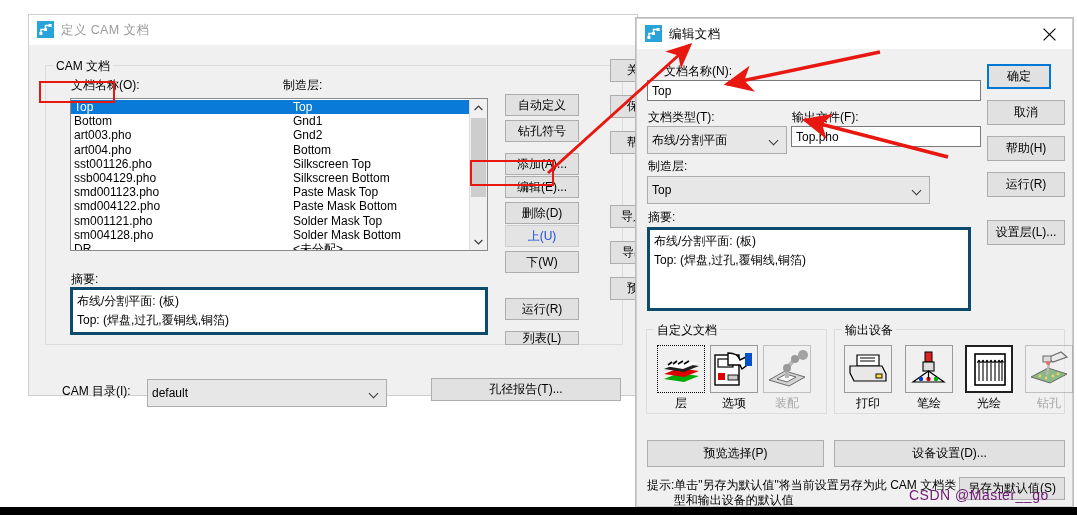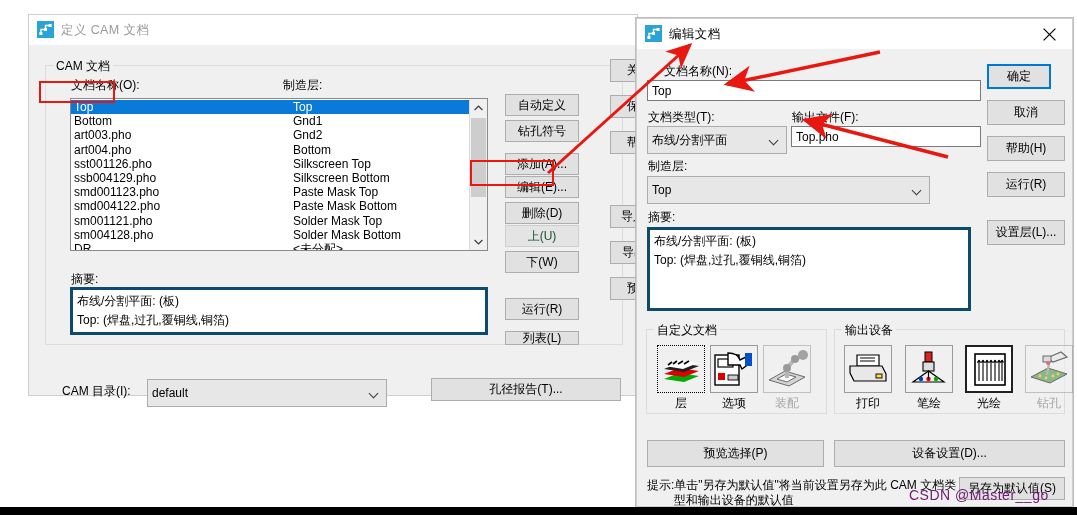--- a/index.html
+++ b/index.html
@@ -20,21 +20,21 @@
 
   .grp{position:absolute;border:1px solid #dcdcdc;box-sizing:border-box;}
   .grp-lbl{position:absolute;background:#f0f0f0;padding:0 3px;font-size:12px;top:-8px;left:7px;}
 
   .lbl{position:absolute;font-size:12px;white-space:nowrap;}
 
   .btn{position:absolute;box-sizing:border-box;background:#e1e1e1;border:1px solid #adadad;
        font-family:"Liberation Sans","DejaVu Sans",sans-serif;font-size:12px;color:#000;
        display:flex;align-items:center;justify-content:center;cursor:default;user-select:none;
        white-space:nowrap;}
-  .btn.disabled{color:#14532d;border-color:#cfcfcf;background:#e4e4e4;}
+  .btn.disabled{color:#1d4ed8;border-color:#cfcfcf;background:#e4e4e4;}
   .btn.default{border:2px solid #0078d7;background:#e1e1e1;}
 
   .txt{position:absolute;box-sizing:border-box;background:#fff;border:1px solid #7a7a7a;
        font-size:12px;padding:1px 4px;display:flex;align-items:center;overflow:hidden;
        white-space:nowrap;}
   .combo{position:absolute;box-sizing:border-box;background:#e7e7e7;border:1px solid #acacac;
          font-size:12px;padding:13px 4px;display:flex;align-items:center;}
   .combo .cv{flex:1;overflow:hidden;white-space:nowrap;}
   .combo .ch{width:14px;height:14px;position:relative;}
   .combo .ch:after{content:"";position:absolute;left:2px;top:4px;width:6px;height:6px;

